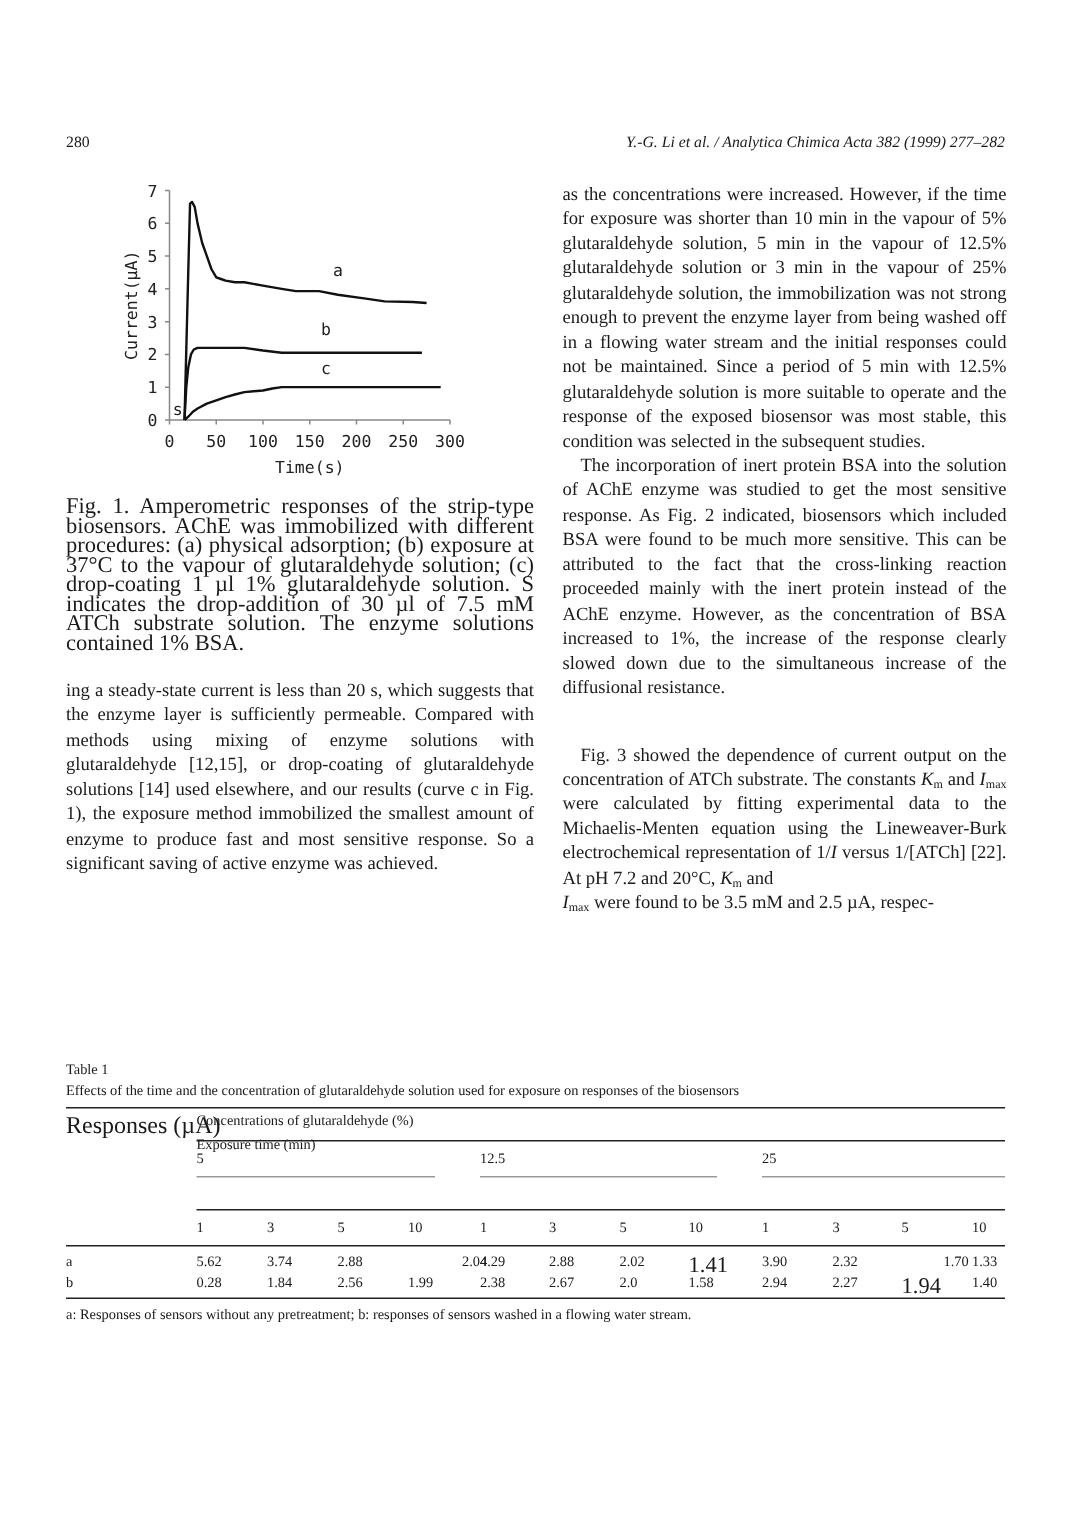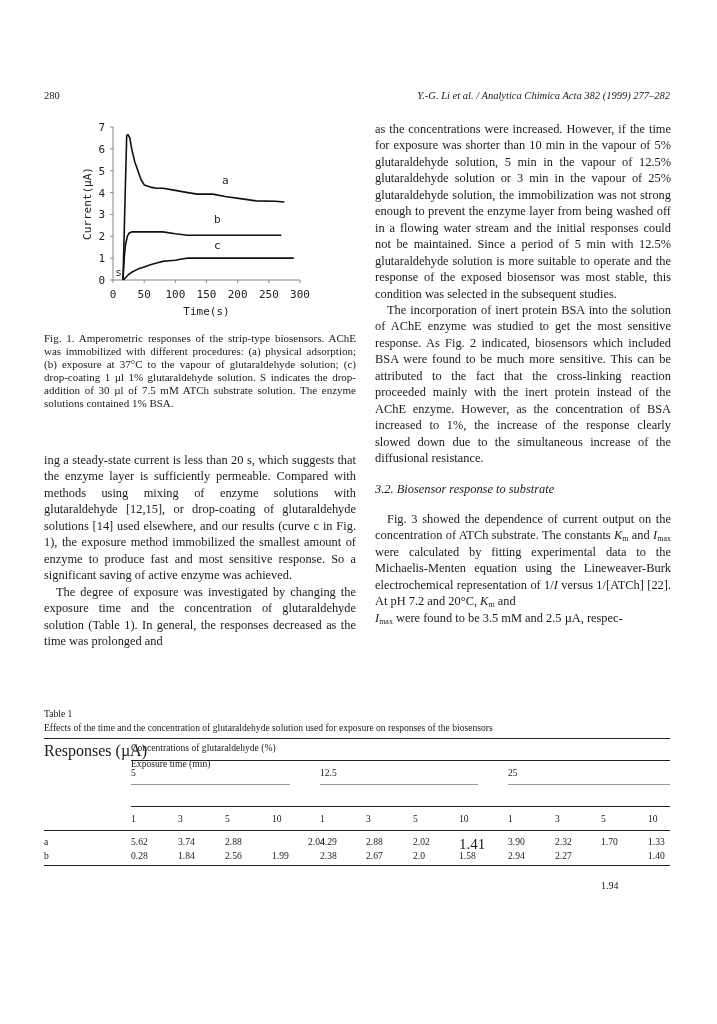--- a/index.html
+++ b/index.html
@@ -5,21 +5,21 @@
   html, body { margin:0; padding:0; background:#fff; }
   body { width:717px; height:1024px; position:relative; overflow:hidden;
          font-family:"Liberation Serif","DejaVu Serif",serif; color:#1a1a1a; }
   .abs { position:absolute; }
   .hdr { top:90px; font-size:10.5px; }
   .page-num { left:44px; }
   .running-head { left:180px; width:490px; text-align:right; font-style:italic; }
   .col { position:absolute; font-size:12.4px; line-height:16.45px; text-align:justify; }
   .col p { margin:0; }
   .col p.ind { text-indent:12px; }
-  .caption { left:44px; top:332px; width:312px; font-size:11px; line-height:13px; text-align:justify; }
+  .caption { left:44px; top:332px; width:312px; font-size:15px; line-height:13px; text-align:justify; }
   .caption p { margin:0; }
   .section-head { font-style:italic; }
   .spacer { height:14px; }
   sub { font-size:8px; vertical-align:-2px; line-height:0; }
   .chart { position:absolute; left:60px; top:112px; }
   .chart text { font-family:"DejaVu Sans Mono","Liberation Mono",monospace; }
   .tbl-cap { left:44px; font-size:9.6px; }
   .rule { position:absolute; left:44px; width:626px; height:0; border-top:1px solid #222; }
   .subrule { position:absolute; height:0; border-top:1px solid #999; }
   .foot { position:absolute; left:44px; width:626px; font-size:9.6px; line-height:14px; }
@@ -74,28 +74,26 @@
     <text x="153.98000000000002" y="137.4" font-size="11" fill="#222" font-family="&quot;Liberation Serif&quot;,serif">c</text>
     <text x="55.233333333333334" y="164.35" font-size="11" fill="#222" font-family="&quot;Liberation Serif&quot;,serif">s</text>
   </svg>
 
 <div class="abs caption">
   <p>Fig. 1.  Amperometric responses of the strip-type biosensors. AChE was immobilized with different procedures: (a) physical adsorption; (b) exposure at 37°C to the vapour of glutaraldehyde solution; (c) drop-coating 1 µl 1% glutaraldehyde solution. S indicates the drop-addition of 30 µl of 7.5 mM ATCh substrate solution. The enzyme solutions contained 1% BSA.</p>
 </div>
 
 <div class="col" style="left:44px; top:452px; width:312px;">
   <p>ing a steady-state current is less than 20 s, which suggests that the enzyme layer is sufficiently permeable. Compared with methods using mixing of enzyme solutions with glutaraldehyde [12,15], or drop-coating of glutaraldehyde solutions [14] used elsewhere, and our results (curve c in Fig. 1), the exposure method immobilized the smallest amount of enzyme to produce fast and most sensitive response. So a significant saving of active enzyme was achieved.</p>
-  <p class="ind">The degree of exposure was investigated by changing the exposure time and the concentration of glutaraldehyde solution (Table 1). In general, the responses decreased as the time was prolonged and</p>
 </div>
 
 <div class="col" style="left:375px; top:121px; width:296px;">
   <p>as the concentrations were increased. However, if the time for exposure was shorter than 10 min in the vapour of 5% glutaraldehyde solution, 5 min in the vapour of 12.5% glutaraldehyde solution or 3 min in the vapour of 25% glutaraldehyde solution, the immobilization was not strong enough to prevent the enzyme layer from being washed off in a flowing water stream and the initial responses could not be maintained. Since a period of 5 min with 12.5% glutaraldehyde solution is more suitable to operate and the response of the exposed biosensor was most stable, this condition was selected in the subsequent studies.</p>
   <p class="ind">The incorporation of inert protein BSA into the solution of AChE enzyme was studied to get the most sensitive response. As Fig. 2 indicated, biosensors which included BSA were found to be much more sensitive. This can be attributed to the fact that the cross-linking reaction proceeded mainly with the inert protein instead of the AChE enzyme. However, as the concentration of BSA increased to 1%, the increase of the response clearly slowed down due to the simultaneous increase of the diffusional resistance.</p>
   <div class="spacer"></div>
-  <p class="section-head">3.2.  Biosensor response to substrate</p>
   <div class="spacer"></div>
   <p class="ind"><span>Fig. 3 showed the dependence of current output on the concentration of ATCh substrate. The constants </span><i>K</i><sub>m</sub><span> and </span><i>I</i><sub>max</sub><span> were calculated by fitting experimental data to the Michaelis-Menten equation using the Lineweaver-Burk electrochemical representation of 1/</span><i>I</i><span> versus 1/[ATCh] [22]. At pH 7.2 and 20°C, </span><i>K</i><sub>m</sub><span> and </span><br><i>I</i><sub>max</sub><span> were found to be 3.5 mM and 2.5 µA, respec-</span></p>
 </div>
 
 <div class="abs tbl-cap" style="top:708px;">Table 1</div>
 <div class="abs tbl-cap" style="top:722px; width:640px;">Effects of the time and the concentration of glutaraldehyde solution used for exposure on responses of the biosensors</div>
 
 <div class="rule" style="top:738px;"></div>
 <div class="rule" style="top:760px; left:131px; width:539px;"></div>
 <div class="subrule" style="top:784px; left:131px; width:159px;"></div>
@@ -131,31 +129,32 @@
     <div class="abs" style="left: 131px; top: 836px; font-size: 9.6px;">5.62</div>
     <div class="abs" style="left: 178px; top: 836px; font-size: 9.6px;">3.74</div>
     <div class="abs" style="left: 225px; top: 836px; font-size: 9.6px;">2.88</div>
     <div class="abs" style="left: 272px; top: 836px; font-size: 9.6px; margin-left: 36px;">2.04</div>
     <div class="abs" style="left: 320px; top: 836px; font-size: 9.6px;">4.29</div>
     <div class="abs" style="left: 366px; top: 836px; font-size: 9.6px;">2.88</div>
     <div class="abs" style="left: 413px; top: 836px; font-size: 9.6px;">2.02</div>
     <div class="abs" style="left: 459px; top: 836px; font-size: 15px;">1.41</div>
     <div class="abs" style="left: 508px; top: 836px; font-size: 9.6px;">3.90</div>
     <div class="abs" style="left: 555px; top: 836px; font-size: 9.6px;">2.32</div>
-    <div class="abs" style="left: 601px; top: 836px; font-size: 9.6px; text-align: right;">1.70</div>
+    <div class="abs" style="left: 629px; top: 836px; font-size: 9.6px; text-align: right;">1.70</div>
     <div class="abs" style="left: 648px; top: 836px; font-size: 9.6px;">1.33</div>
     <div class="abs" style="left: 44px; top: 850px; font-size: 9.6px;">b</div>
     <div class="abs" style="left: 131px; top: 850px; font-size: 9.6px;">0.28</div>
     <div class="abs" style="left: 178px; top: 850px; font-size: 9.6px;">1.84</div>
     <div class="abs" style="left: 225px; top: 850px; font-size: 9.6px;">2.56</div>
     <div class="abs" style="left: 272px; top: 850px; font-size: 9.6px;">1.99</div>
     <div class="abs" style="left: 320px; top: 850px; font-size: 9.6px;">2.38</div>
     <div class="abs" style="left: 366px; top: 850px; font-size: 9.6px;">2.67</div>
     <div class="abs" style="left: 413px; top: 850px; font-size: 9.6px;">2.0</div>
     <div class="abs" style="left: 459px; top: 850px; font-size: 9.6px;">1.58</div>
     <div class="abs" style="left: 508px; top: 850px; font-size: 9.6px;">2.94</div>
     <div class="abs" style="left: 555px; top: 850px; font-size: 9.6px;">2.27</div>
-    <div class="abs" style="left: 601px; top: 850px; font-size: 10px; margin-top: 30px;">1.94</div>
+    <div class="abs" style="left: 601px; top: 850px; font-size: 15px;">1.94</div>
     <div class="abs" style="left: 648px; top: 850px; font-size: 9.6px;">1.40</div>
   </div>
 
 <div class="foot" style="top:868px;">
+  <p style="margin-top:2px;">a: Responses of sensors without any pretreatment; b: responses of sensors washed in a flowing water stream.</p>
 </div>
 
 </body></html>

